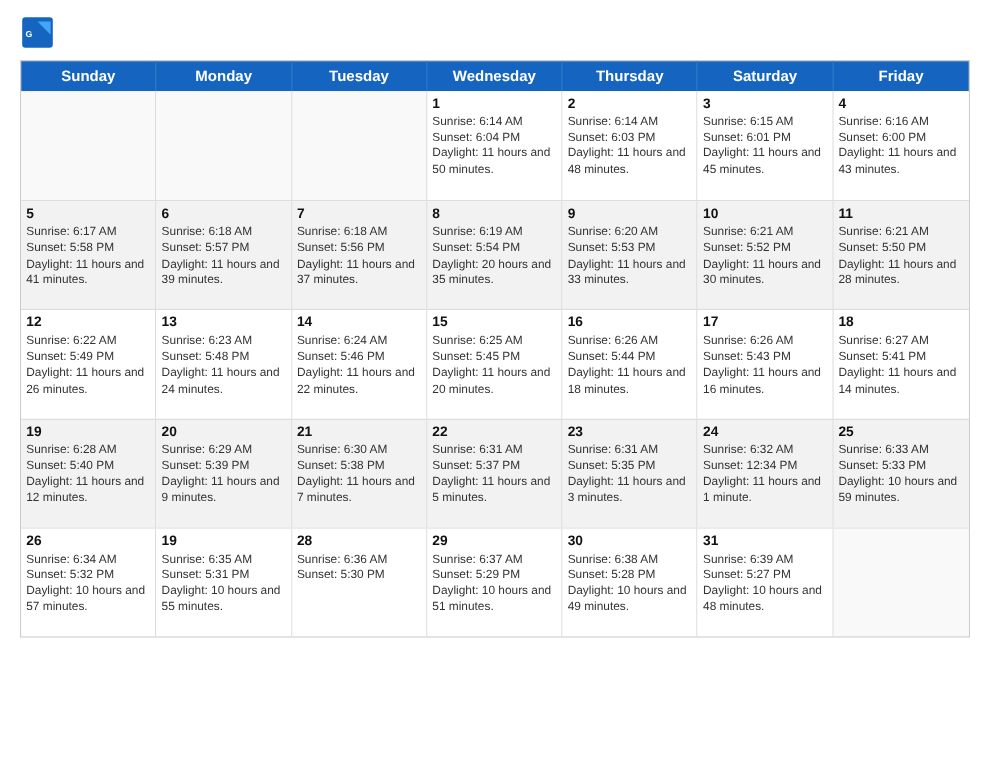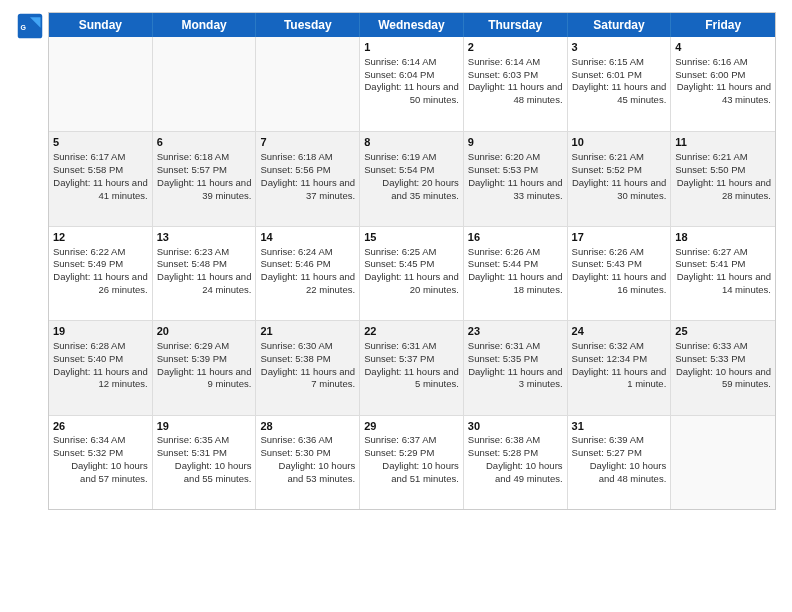--- a/index.html
+++ b/index.html
@@ -8,21 +8,21 @@
       background: #fff;
       width: 792px;
       height: 612px;
       overflow: hidden;
     }
     .page {
       width: 792px;
       height: 522px;
       padding: 12px 16px 12px 16px;
       display: flex;
-      flex-direction: row;
+      flex-direction: column;
     }
     .header {
       display: flex;
       justify-content: space-between;
       align-items: flex-start;
       margin-bottom: 8px;
     }
     .logo {
       display: flex;
       align-items: center;
@@ -96,21 +96,21 @@
     .cal-cell:last-child { border-right: none; }
     .cal-cell.empty { background: #f9f9f9; }
     .cal-cell .day-num {
       font-size: 11px;
       font-weight: bold;
       color: #111;
       display: block;
       margin-bottom: 1px;
     }
     .cal-cell .sun { color: #333; }
-    .cal-cell .info { color: #333; text-align: right; }
+    .cal-cell .info { color: #333; }
     .shaded { background: #f2f2f2; }
   </style>
 </head>
 <body>
 
 <div class="page">
   <div class="header">
     <div class="logo">
       <svg class="logo-icon" viewBox="0 0 32 32" width="32" height="32">
         <rect x="2" y="2" width="28" height="28" rx="3" fill="#1565c0"></rect>
@@ -310,21 +310,20 @@
           <div class="cal-cell">
             <span class="day-num">19</span>
             <div class="sun">Sunrise: 6:35 AM</div>
             <div class="sun">Sunset: 5:31 PM</div>
             <div class="info">Daylight: 10 hours and 55 minutes.</div>
           </div>
           <div class="cal-cell">
             <span class="day-num">28</span>
             <div class="sun">Sunrise: 6:36 AM</div>
             <div class="sun">Sunset: 5:30 PM</div>
-            <div class="info">Daylight: 10 hours and 53 minutes.</div>
           </div>
           <div class="cal-cell">
             <span class="day-num">29</span>
             <div class="sun">Sunrise: 6:37 AM</div>
             <div class="sun">Sunset: 5:29 PM</div>
             <div class="info">Daylight: 10 hours and 51 minutes.</div>
           </div>
           <div class="cal-cell">
             <span class="day-num">30</span>
             <div class="sun">Sunrise: 6:38 AM</div>

